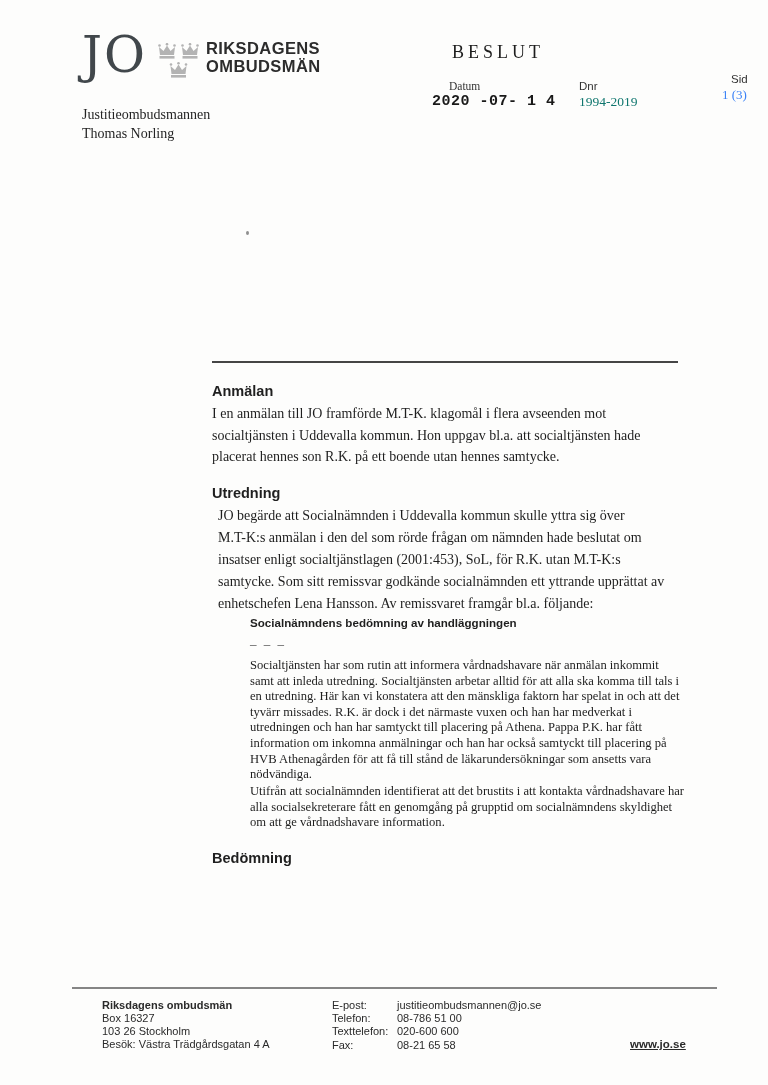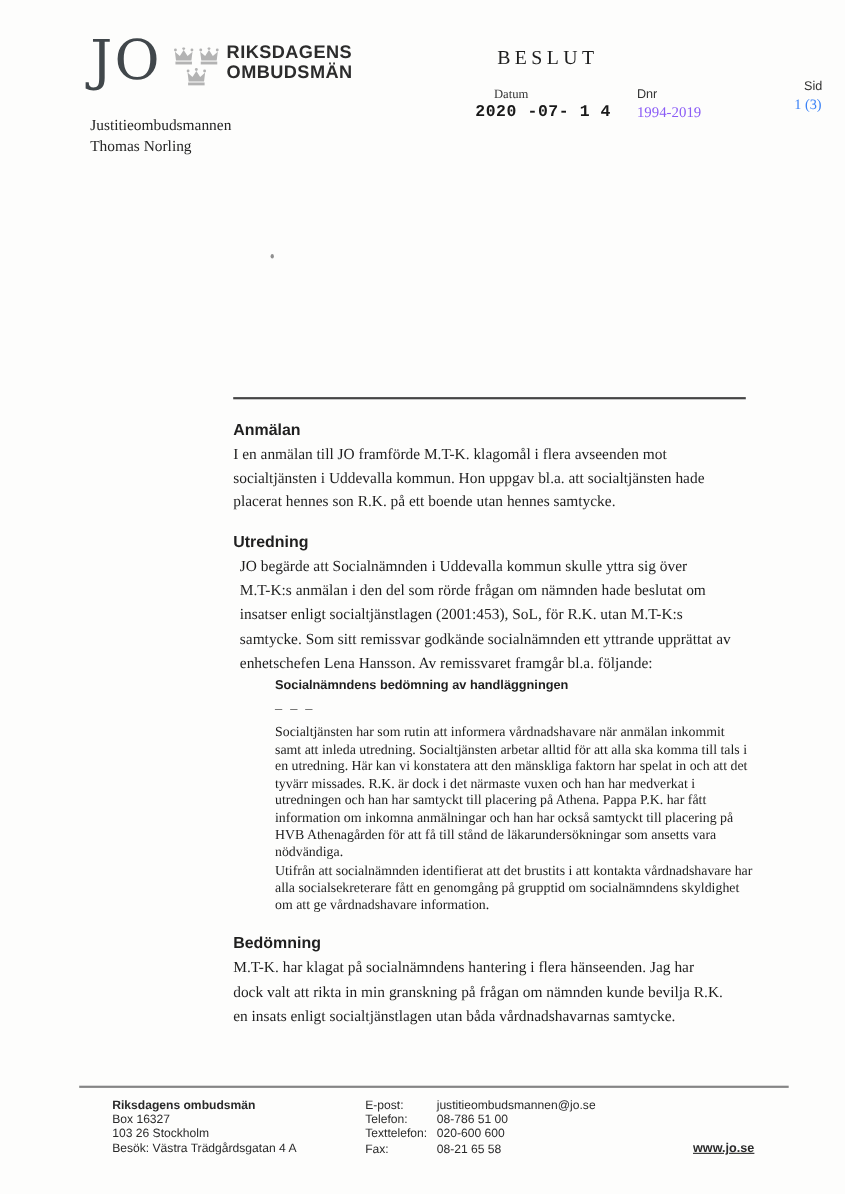--- a/index.html
+++ b/index.html
@@ -44,21 +44,21 @@
     font-size: 11.5px; color: #333;
   }
   .date-label { left: 427px; top: 80px; font-family: Liberation Serif, serif; }
   .date-stamp {
     left: 410px; top: 93px;
     font-family: "Liberation Mono", monospace;
     font-weight: bold; font-size: 15px; color: #191919;
     letter-spacing: 0.5px;
   }
   .dnr-label { left: 557px; top: 80px; }
-  .dnr-value { left: 557px; top: 94px; font-size: 13.5px; color: #8b5cf6; }
+  .dnr-value { left: 557px; top: 94px; font-size: 13.5px; color: #0f766e; }
   .sid-label { left: 709px; top: 73px; }
   .sid-value { left: 700px; top: 87px; font-size: 13px; color: #3b82f6; }
 
   
   .doc-title {
     left: 190px; top: 295px; width: 500px;
     font-family: "Liberation Sans", sans-serif;
     font-weight: bold; font-size: 15.2px; line-height: 21.5px;
     color: #262626;
   }
@@ -176,23 +176,20 @@
 tyvärr missades. R.K. är dock i det närmaste vuxen och han har medverkat i
 utredningen och han har samtyckt till placering på Athena. Pappa P.K. har fått
 information om inkomna anmälningar och han har också samtyckt till placering på
 HVB Athenagården för att få till stånd de läkarundersökningar som ansetts vara
 nödvändiga.</div>
   <div class="abs q-p2 pre">Utifrån att socialnämnden identifierat att det brustits i att kontakta vårdnadshavare har
 alla socialsekreterare fått en genomgång på grupptid om socialnämndens skyldighet
 om att ge vårdnadshavare information.</div>
 
   <div class="abs sec-heading h-bedomning">Bedömning</div>
-  <div class="abs p-bedomning pre">M.T-K. har klagat på socialnämndens hantering i flera hänseenden. Jag har
-dock valt att rikta in min granskning på frågan om nämnden kunde bevilja R.K.
-en insats enligt socialtjänstlagen utan båda vårdnadshavarnas samtycke.</div>
 
   <div class="abs footer-rule"></div>
   <div class="abs f-sans f-org">Riksdagens ombudsmän</div>
   <div class="abs f-sans f-addr pre">Box 16327
 103 26 Stockholm
 Besök: Västra Trädgårdsgatan 4 A</div>
   <div class="abs f-sans f-labels pre">E-post:
 Telefon:
 Texttelefon:
 Fax:</div>

